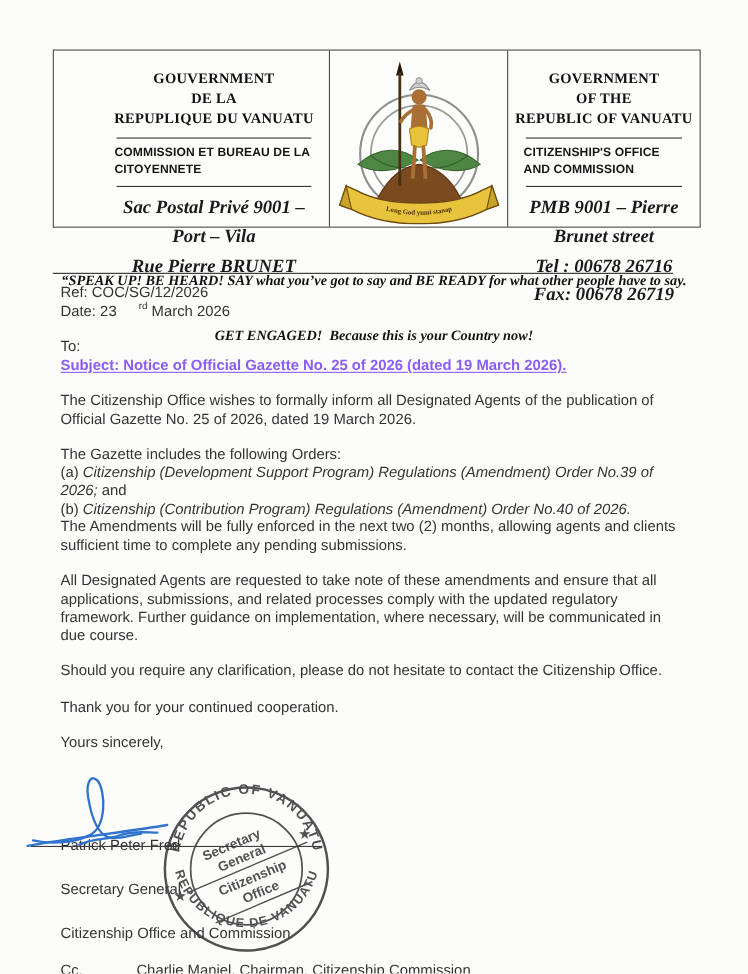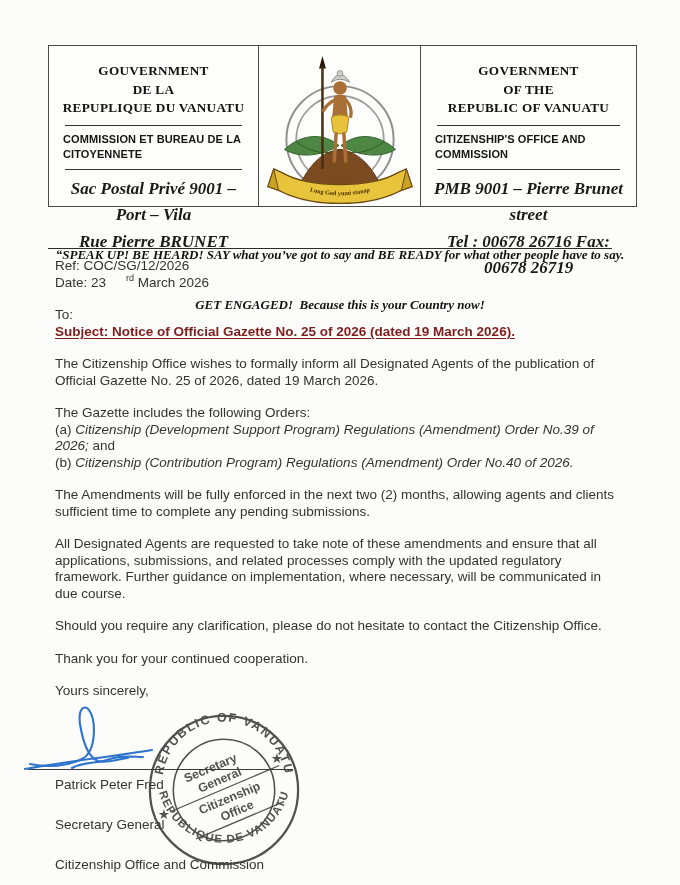--- a/index.html
+++ b/index.html
@@ -1,21 +1,21 @@
 <!DOCTYPE html>
 <html><head>
 <meta charset="utf-8">
 <style>
   * { margin:0; padding:0; box-sizing:border-box; }
   html,body { width:680px; height:885px; background:#fcfcfb; overflow:hidden; }
   body { font-family:"Liberation Sans", sans-serif; color:#2e2e2e; position:relative; }
 
   
   .letterhead { position:absolute; left:48px; top:45px; width:589px; height:162px;
-                display:flex; border:1.3px solid #4a4a4a; background:#fdfdfc; }
+                display:flex; border:1.3px solid #4a4a4a; background:#fdfdfc;padding-left:41px; }
   .lh-cell { padding-top:16px; }
   .lh-left  { width:210px; border-right:1.2px solid #4a4a4a; }
   .lh-center{ width:162px; border-right:1.2px solid #4a4a4a; display:flex;
               align-items:center; justify-content:center; padding-top:4px; }
   .lh-right { flex:1; }
   .lh-title { font-family:"Liberation Serif", serif; font-weight:bold; font-size:13.2px;
               line-height:1.42; text-align:center; color:#111; letter-spacing:.3px; }
   .lh-rule  { border-top:1.5px solid #333; margin:7px 16px 6px; }
   .lh-org   { font-size:11px; font-weight:bold; text-align:left; color:#151515;
               line-height:1.35; padding:0 14px; letter-spacing:.1px; }
@@ -26,21 +26,21 @@
   .tagline { position:absolute; left:0; top:214px; width:680px; text-align:center;
              font-family:"Liberation Serif", serif; font-style:italic; font-weight:bold;
              font-size:13px; line-height:1.28; color:#111; white-space:pre-wrap; }
   .tagline-rule { position:absolute; left:48px; top:248px; width:564px; border-top:1.6px solid #2c2c2c; }
 
   
   .letter-body { position:absolute; left:55px; top:258px; width:568px;
                  font-size:13.5px; line-height:16.5px; color:#333; }
   .letter-body p { margin-bottom:16px; }
   .tight { margin-bottom:0 !important; }
-  .subject { font-weight:bold; color:#7f1d1d; text-decoration:underline; text-underline-offset:2px; }
+  .subject { font-weight:bold; color:#8b5cf6; text-decoration:underline; text-underline-offset:2px; }
   .it { font-style:italic; }
   sup { font-size:9px; vertical-align:super; line-height:0;margin-left:20px; }
   .sig-spacer { height:53px; }
   .name-block div { line-height:16px;margin-top:24px; }
   .cc-row { display:flex; margin-top:17px; }
   .cc-label { width:69px; }
 
   
   .signature-svg { position:absolute; left:22px; top:700px; z-index:3; }
   .sig-line { position:absolute; left:28px; top:769px; width:265px; border-top:1.6px solid #3c3c3c; z-index:2; }
@@ -130,21 +130,21 @@
 
   <p class="tight">Ref: COC/SG/12/2026</p>
   <p><span>Date: 23</span><sup>rd</sup><span> March 2026</span></p>
 
   <p class="tight">To:</p>
 
   <p class="subject">Subject: Notice of Official Gazette No. 25 of 2026 (dated 19 March 2026).</p>
 
   <p>The Citizenship Office wishes to formally inform all Designated Agents of the publication of Official Gazette No. 25 of 2026, dated 19 March 2026.</p>
 
-  <div style="margin-bottom:16px;">
+  <div style="">
     <span>The Gazette includes the following Orders:</span><br>
     <span>(a) </span><span class="it">Citizenship (Development Support Program) Regulations (Amendment) Order No.39 of 2026;</span><span> and</span><br>
     <span>(b) </span><span class="it">Citizenship (Contribution Program) Regulations (Amendment) Order No.40 of 2026.</span>
   </div>
 
   <p>The Amendments will be fully enforced in the next two (2) months, allowing agents and clients sufficient time to complete any pending submissions.</p>
   <p>All Designated Agents are requested to take note of these amendments and ensure that all applications, submissions, and related processes comply with the updated regulatory framework. Further guidance on implementation, where necessary, will be communicated in due course.</p>
   <p>Should you require any clarification, please do not hesitate to contact the Citizenship Office.</p>
   <p>Thank you for your continued cooperation.</p>
 

